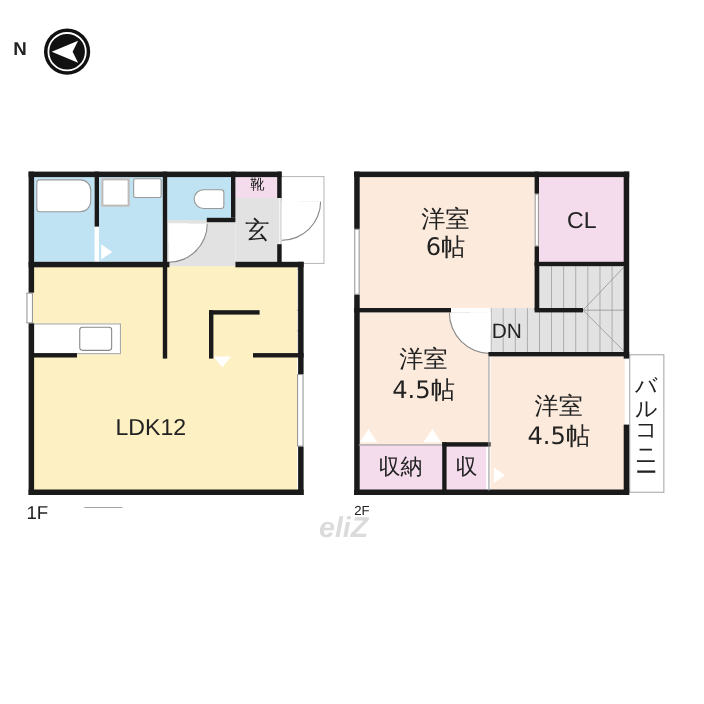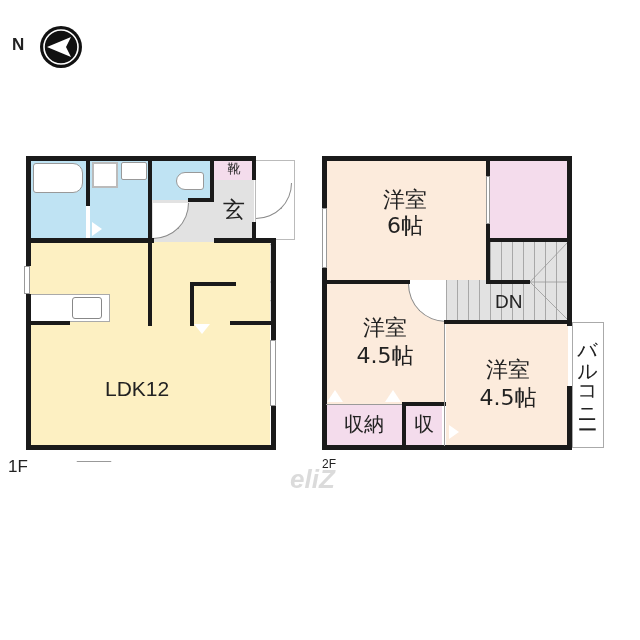--- a/index.html
+++ b/index.html
@@ -93,39 +93,40 @@
   <div class="wall" style="left:148px;top:156px;width:4px;height:170px;"></div>
   <div class="wall" style="left:210px;top:156px;width:4px;height:42px;"></div>
   <div class="wall" style="left:188px;top:198px;width:26px;height:4px;"></div>
   <div class="wall" style="left:252px;top:156px;width:4px;height:24px;"></div>
   <div class="wall" style="left:252px;top:222px;width:4px;height:20px;"></div>
   <div class="wall" style="left:190px;top:282px;width:46px;height:4px;"></div>
   <div class="wall" style="left:190px;top:282px;width:4px;height:44px;"></div>
   <div class="wall" style="left:30px;top:321px;width:40px;height:4px;"></div>
   <div class="wall" style="left:230px;top:321px;width:46px;height:4px;"></div>
 
-  <span class="lbl" style="left:8px;top:458px;font-size:17px;font-family:'Liberation Sans',sans-serif;">1F</span>
+  <span class="lbl" style="left:24px;top:458px;font-size:17px;font-family:'Liberation Sans',sans-serif;">1F</span>
 </div>
 
 <div class="abs" style="left:0;top:0;width:564px;height:480px;">
 
   <div class="room" style="left:326px;top:160px;width:162px;height:120px;background:#fcebdc;"></div>
   <span class="lbl" style="left:370px;top:188px;width:70px;font-size:22px;">洋室</span>
   <span class="lbl" style="left:370px;top:214px;width:70px;font-size:22px;">6帖</span>
 
   <div class="room" style="left:490px;top:160px;width:78px;height:80px;background:#f4dcec;"></div>
+  <span class="lbl" style="left:490px;top:190px;width:78px;font-size:21px;font-family:'Liberation Sans',sans-serif;">CL</span>
 
   <div class="room stairs2" style="left:490px;top:242px;width:78px;height:80px;"></div>
   <div class="room stairs2" style="left:446px;top:280px;width:44px;height:42px;"></div>
   <svg class="abs" style="left:530px;top:242px;" width="38" height="80">
     <line x1="0" y1="40" x2="38" y2="0" stroke="#999" stroke-width="0.8"></line>
     <line x1="0" y1="40" x2="38" y2="40" stroke="#999" stroke-width="0.8"></line>
     <line x1="0" y1="40" x2="38" y2="78" stroke="#999" stroke-width="0.8"></line>
   </svg>
-  <span class="lbl" style="left:447px;top:292px;font-size:19px;font-family:'Liberation Sans',sans-serif;padding-left:48px;">DN</span>
+  <span class="lbl" style="left:447px;top:292px;font-size:19px;font-family:'Liberation Sans',sans-serif;">DN</span>
 
   <div class="room" style="left:326px;top:284px;width:118px;height:120px;background:#fcebdc;"></div>
   <div class="door-arc" style="left:408px;top:284px;width:38px;height:38px;border-radius:0 0 0 38px;border-top:none;border-right:none;"></div>
   <span class="lbl" style="left:345px;top:316px;width:80px;font-size:22px;">洋室</span>
   <span class="lbl" style="left:345px;top:344px;width:80px;font-size:22px;">4.5帖</span>
   <div class="tri" style="left:327px;top:390px;border-left:8px solid transparent;border-right:8px solid transparent;border-bottom:12px solid #fff;"></div>
   <div class="tri" style="left:385px;top:390px;border-left:8px solid transparent;border-right:8px solid transparent;border-bottom:12px solid #fff;"></div>
 
   <div class="room" style="left:326px;top:404px;width:76px;height:42px;background:#f4dcec;"></div>
   <span class="lbl" style="left:326px;top:414px;width:76px;font-size:20px;">収納</span>

